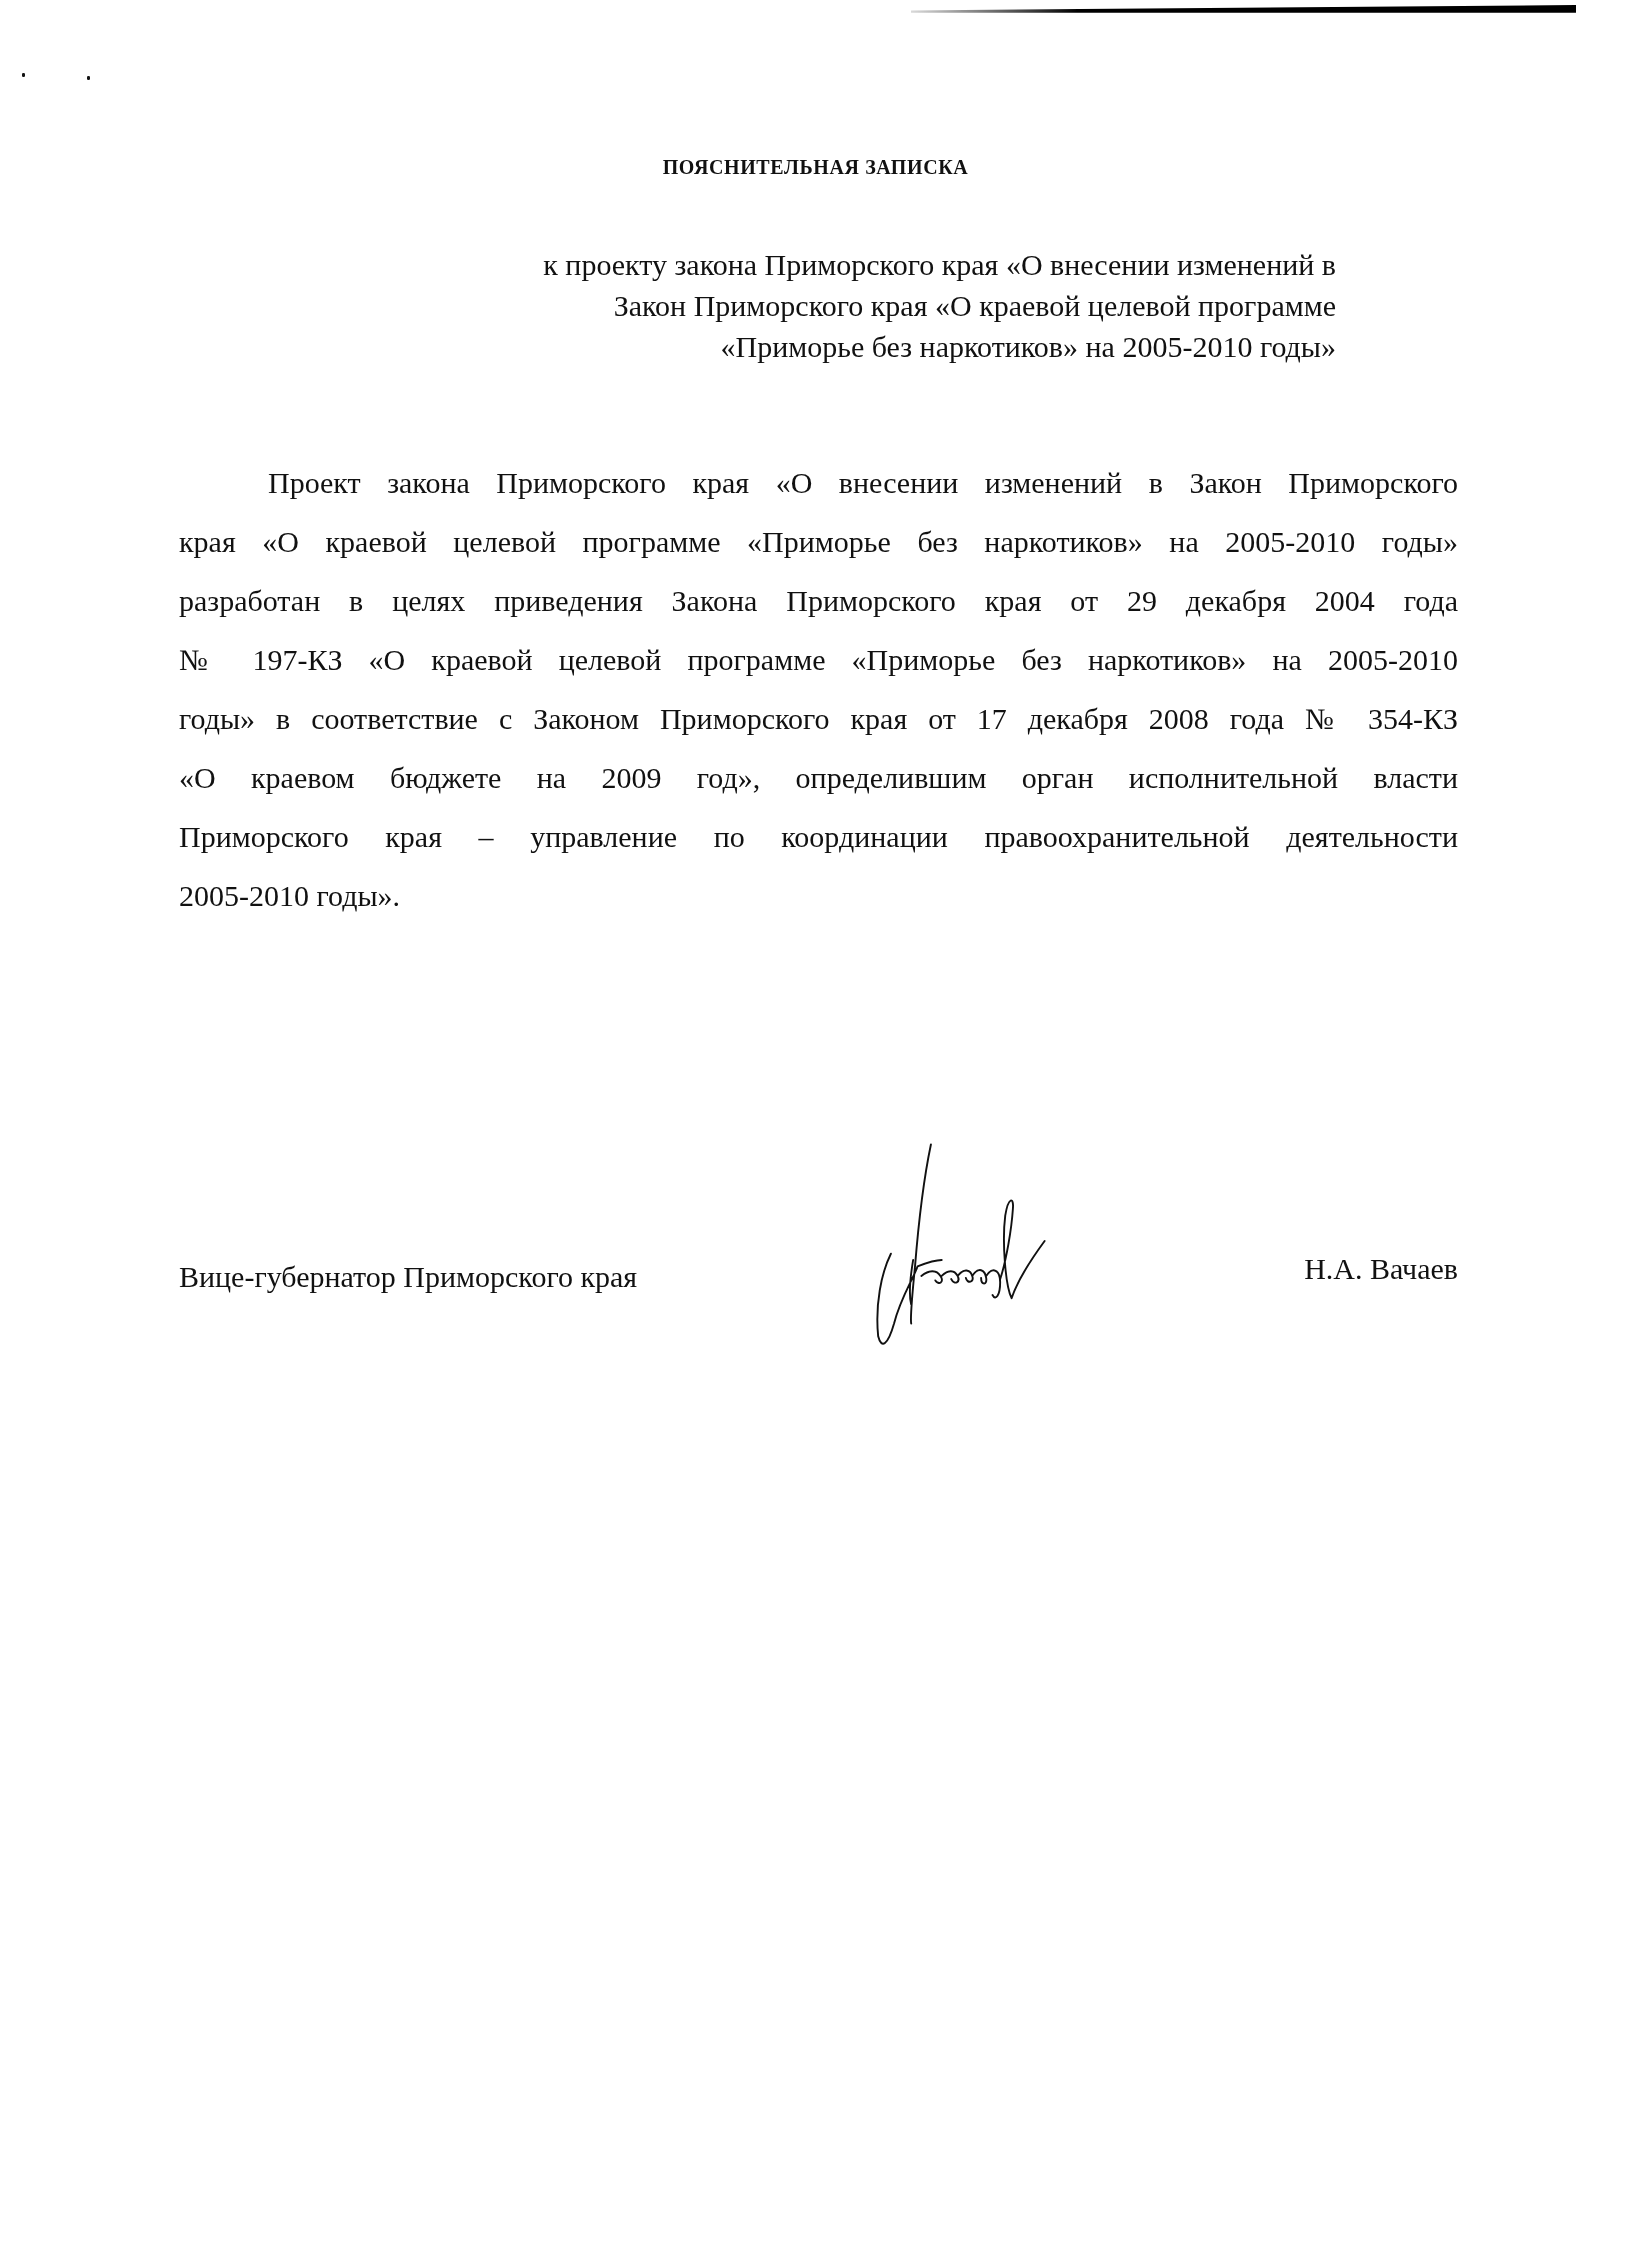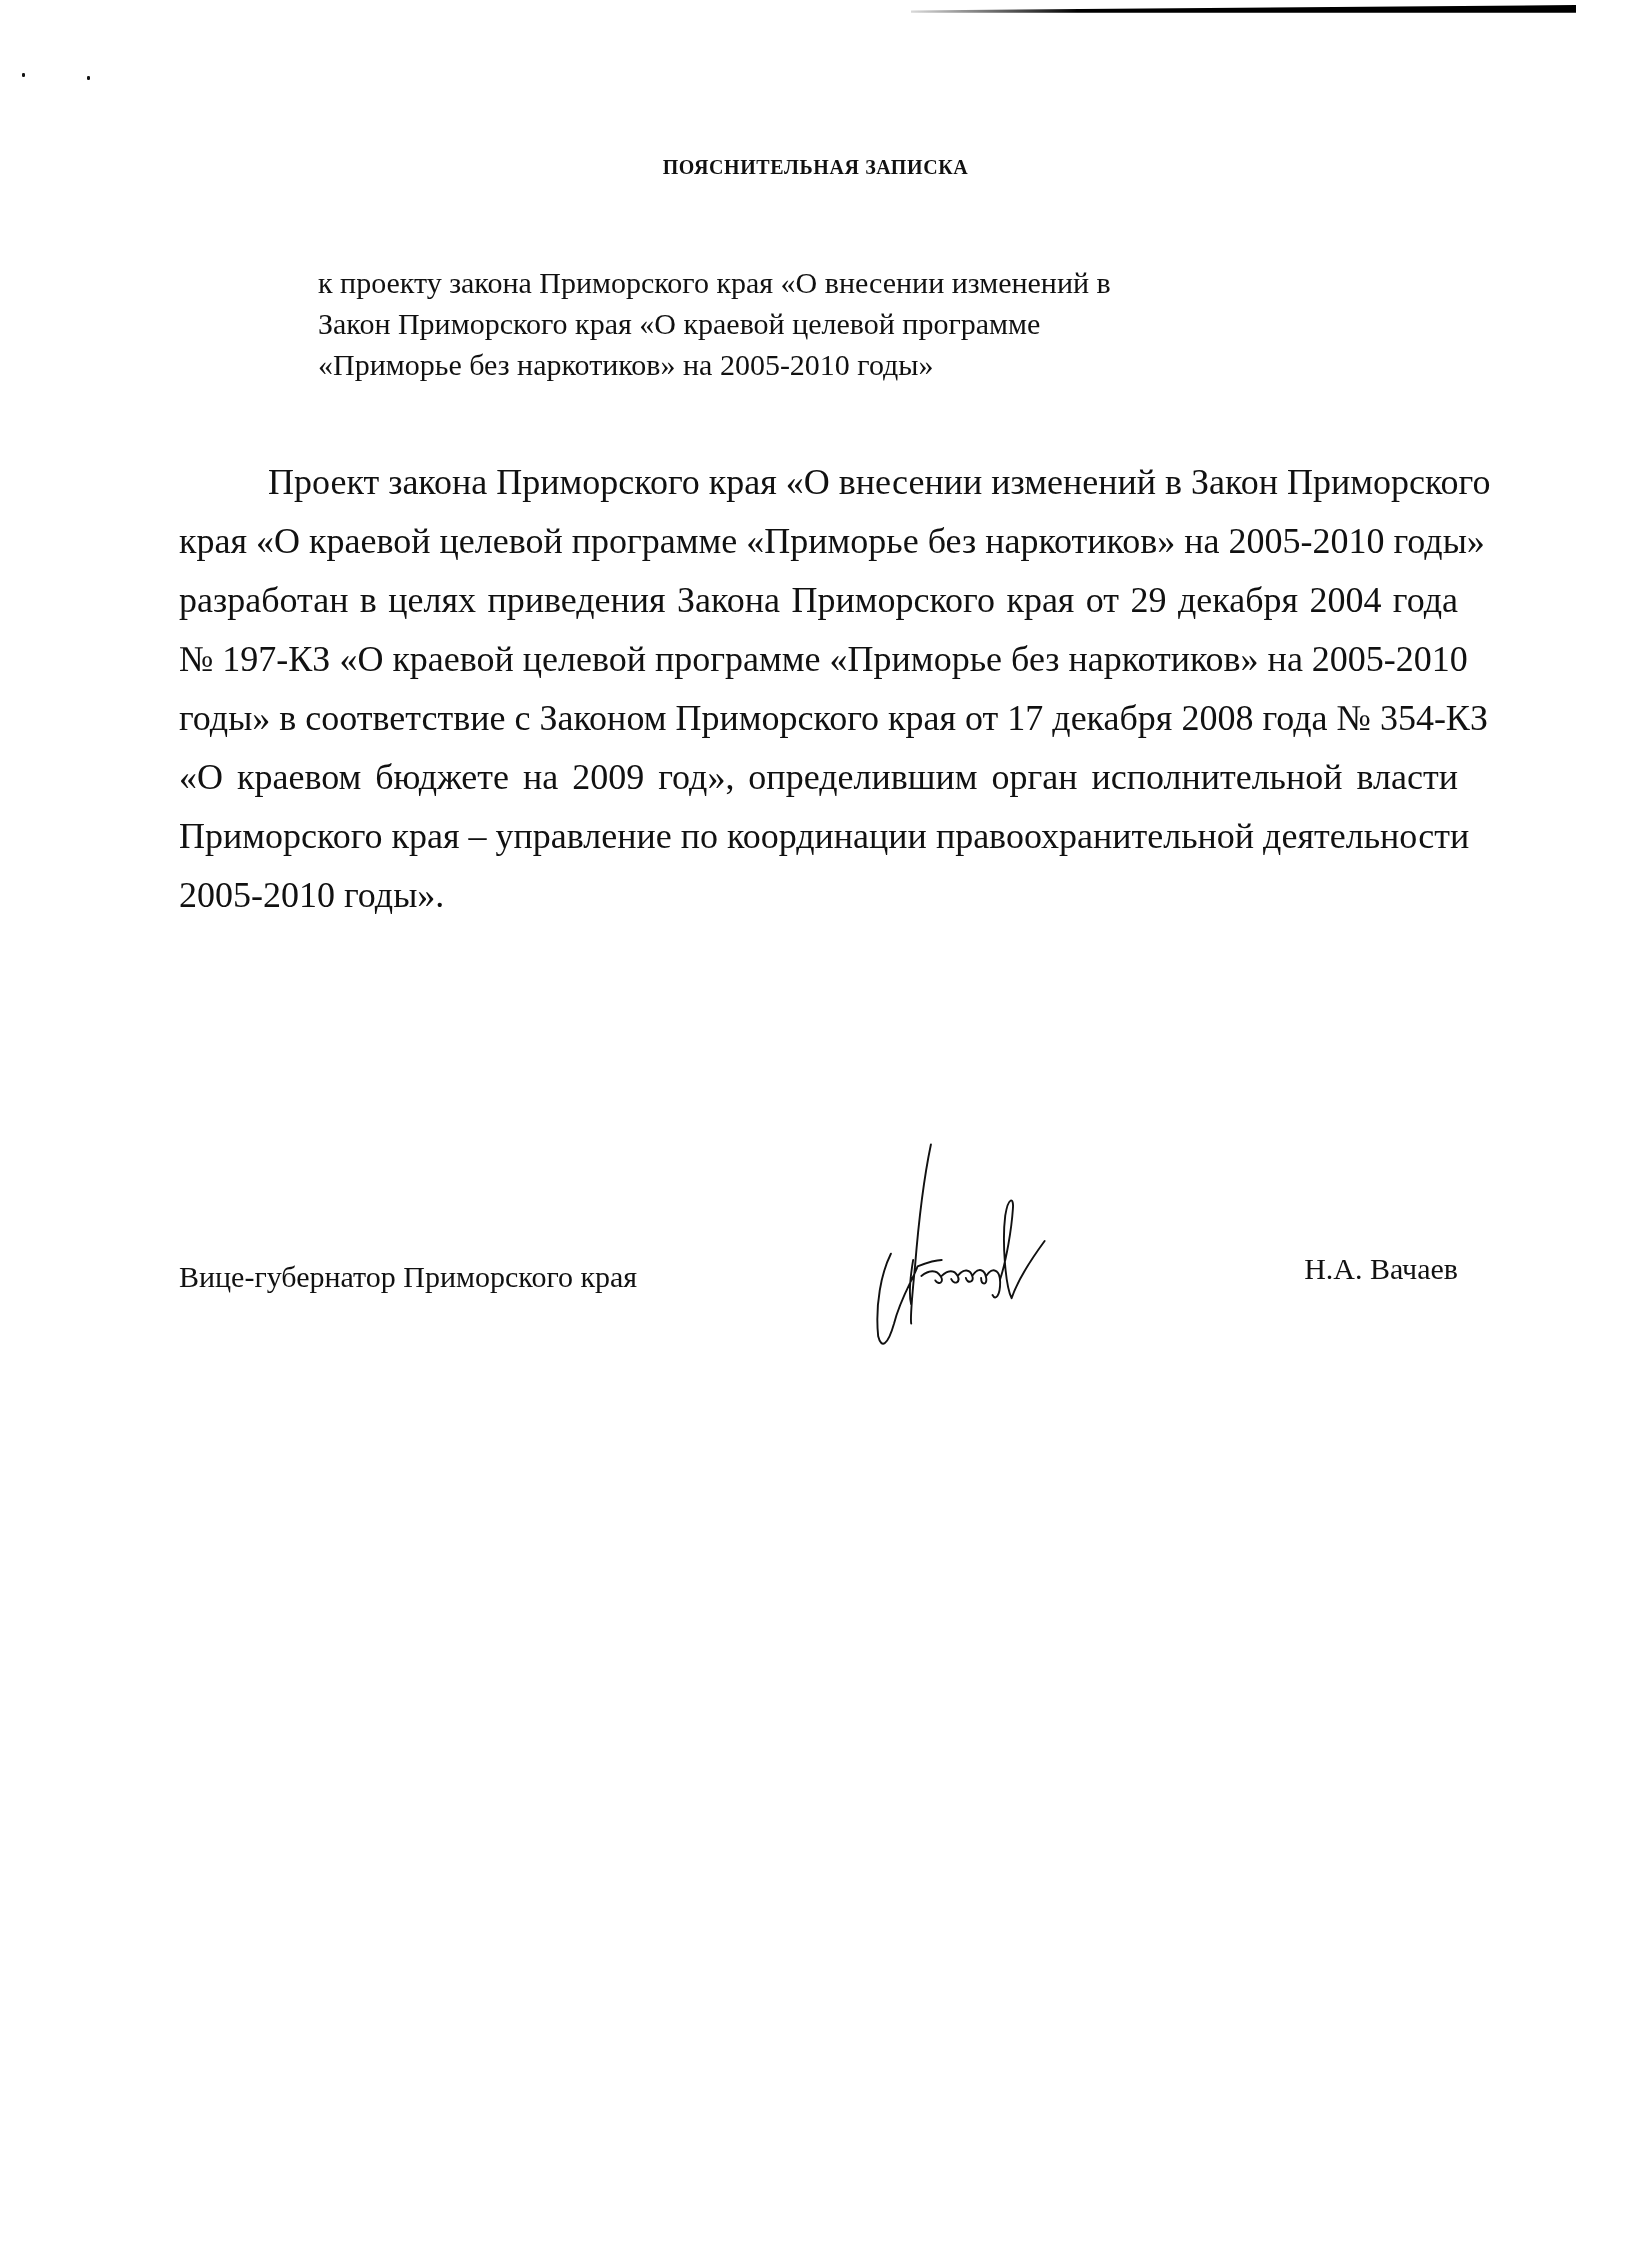--- a/index.html
+++ b/index.html
@@ -11,27 +11,27 @@
     position: absolute; left: 911px; top: 5.1px; width: 665px; height: 7.6px;
     background: linear-gradient(to right, rgba(0,0,0,0.15) 0%, #000 25%, #000 100%);
     clip-path: polygon(0 70%, 100% 0, 100% 100%, 0 100%);
   }
   .speck { position: absolute; width: 2.5px; height: 3.8px; background: #111; border-radius: 1.3px; }
   .title {
     position: absolute; left: 0; width: 1631px; top: 156px;
     text-align: center; font-weight: bold; font-size: 20px; letter-spacing: 0.6px;
   }
   .subtitle {
-    position: absolute; left: 318px; width: 1018px; top: 262px;
-    text-align: left; font-size: 30px; line-height: 41px;
+    position: absolute; left: 318px; width: 1018px; top: 244px;
+    text-align: right; font-size: 30px; line-height: 41px;
   }
   .subtitle div { white-space: nowrap; }
   .body-text {
     position: absolute; left: 179px; width: 1279px; top: 453px;
-    font-size: 36px; line-height: 59px; text-align: justify;
+    font-size: 30px; line-height: 59px; text-align: justify;
   }
   .body-text .ln { display: block; text-align: justify; text-align-last: justify; white-space: nowrap; height: 59px; }
   .body-text .ln.first { padding-left: 89px; }
   .body-text .ln.last { text-align-last: left; }
   .sign-row { position: absolute; left: 179px; top: 1257px; width: 1279px; font-size: 30px; }
   .sign-position { position: absolute; left: 0; top: 3px; white-space: nowrap; }
   .sign-name { position: absolute; right: 0; top: -5.1px; white-space: nowrap; margin-left: 32px; }
   .signature { position: absolute; left: 751px; top: 1133px; width: 356px; height: 216px; }
 </style>
 </head>

